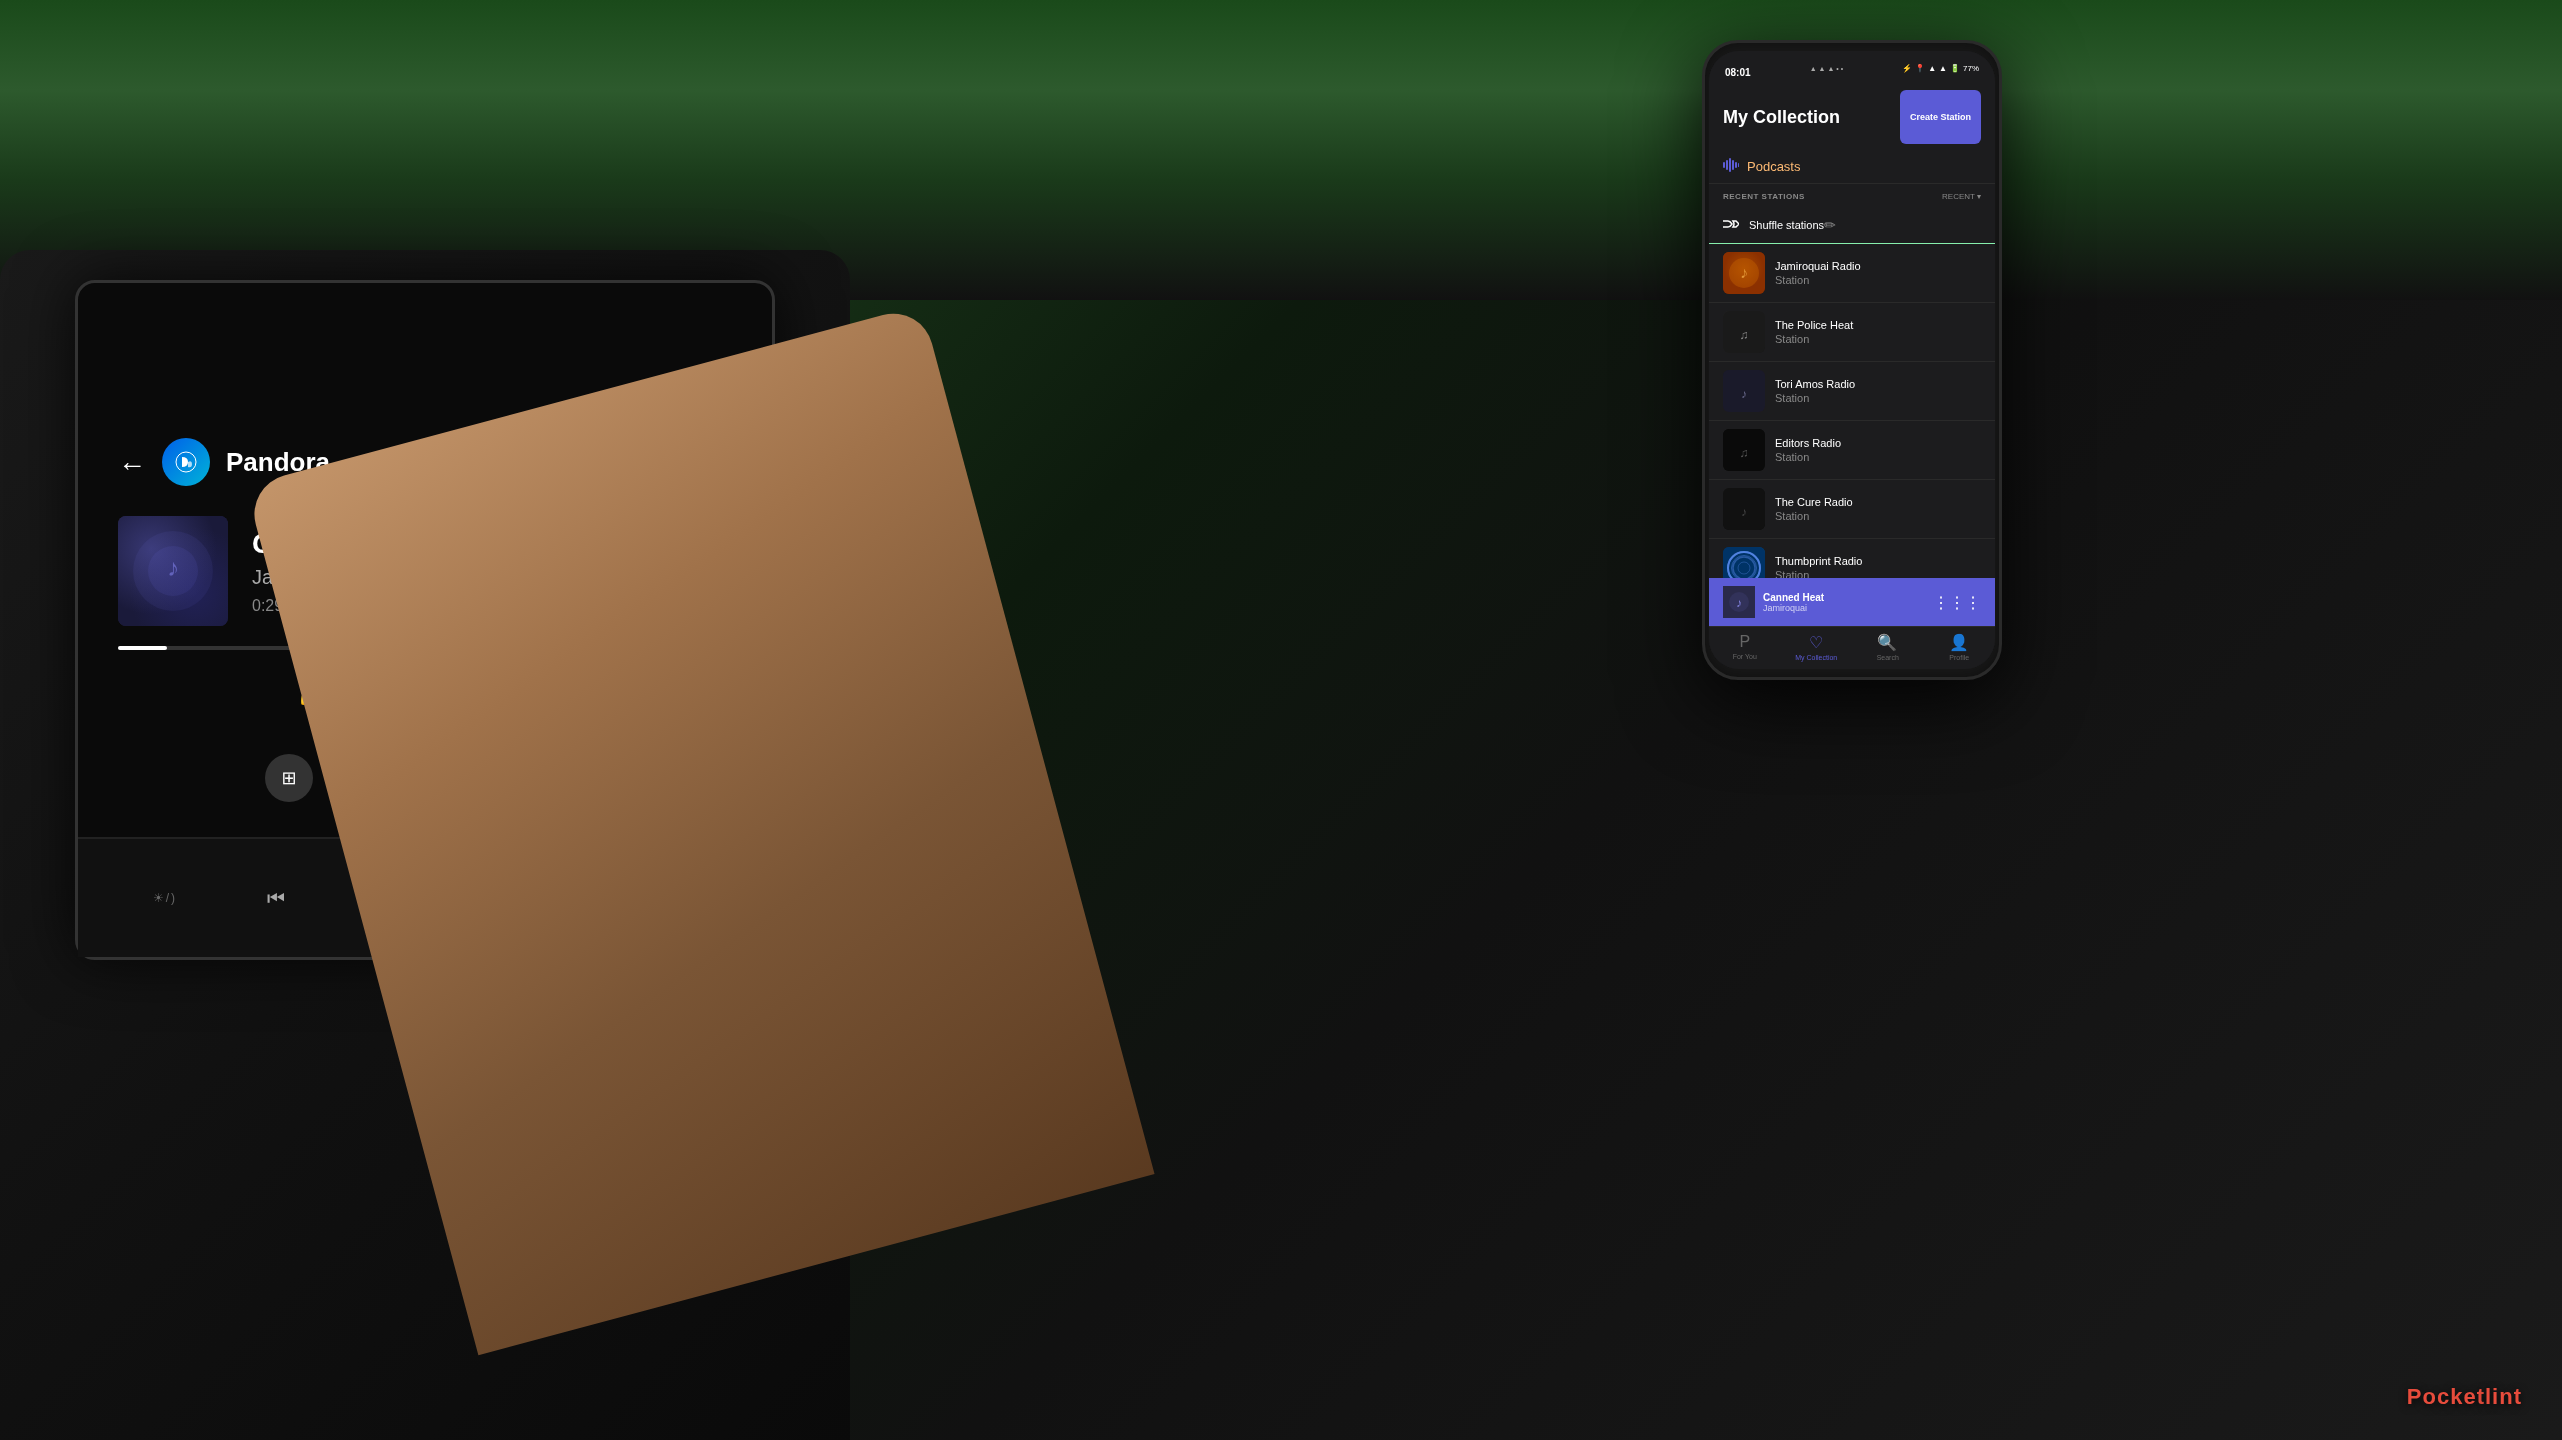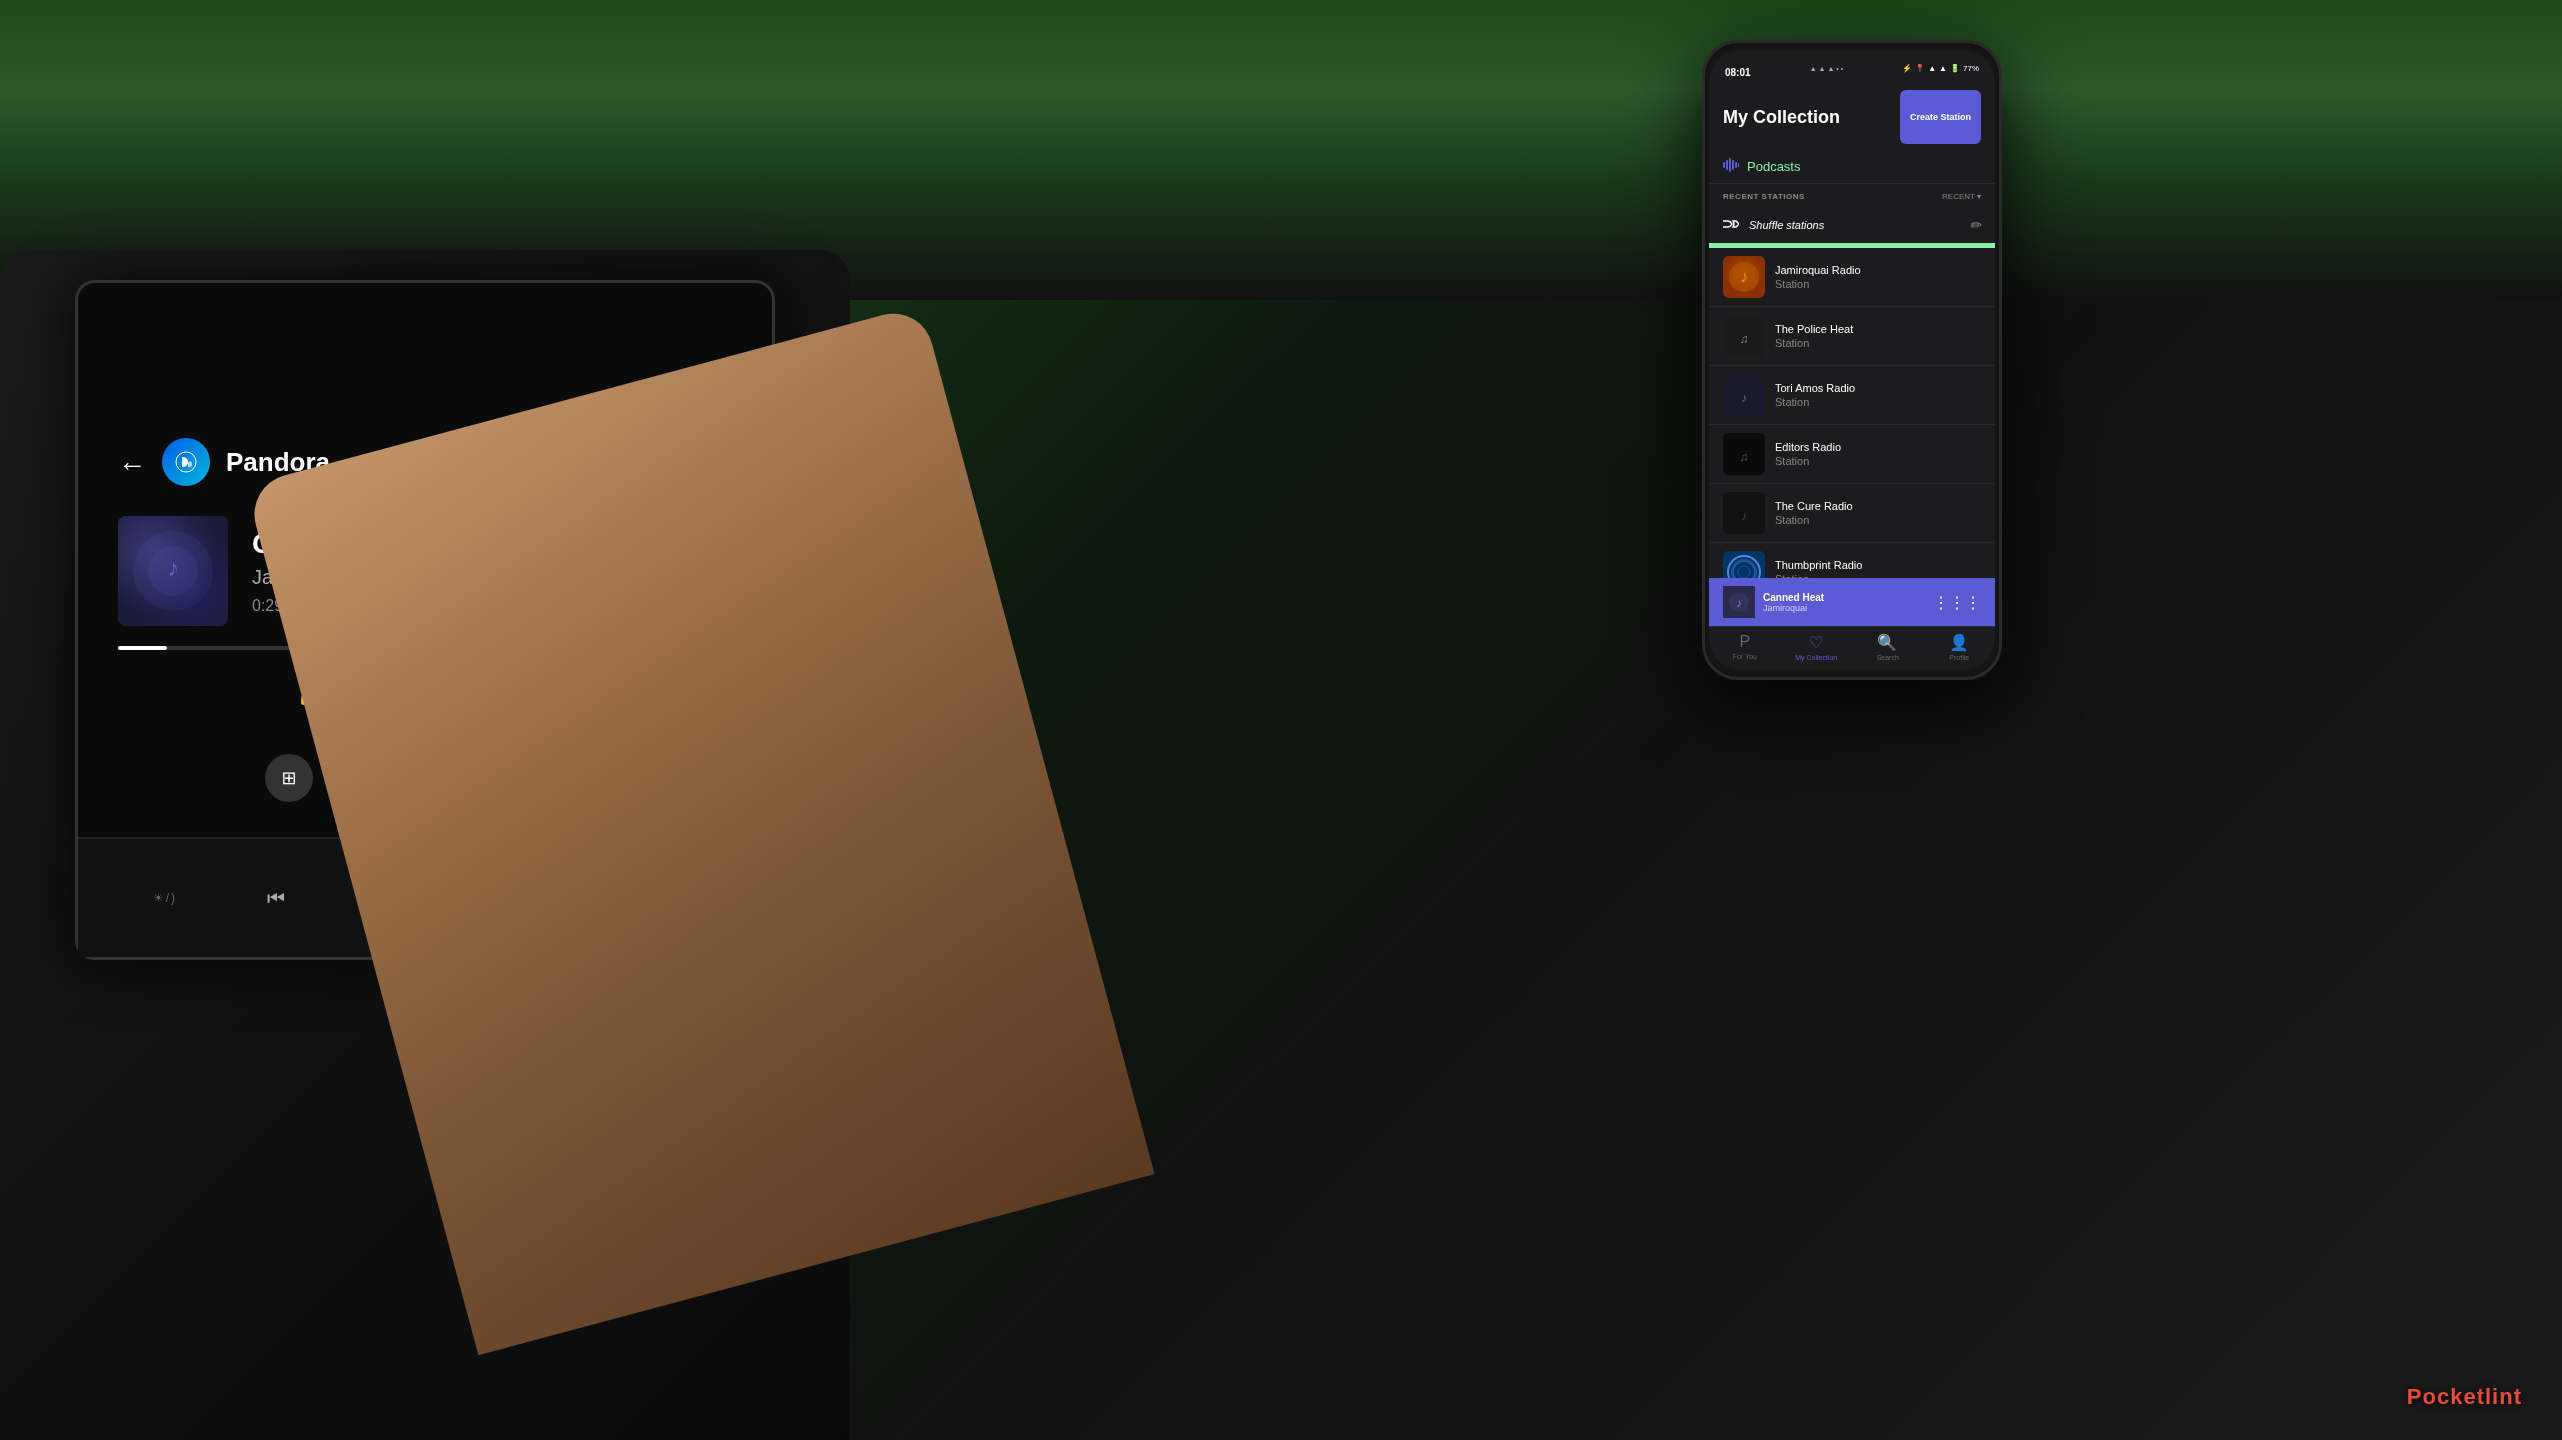--- a/index.html
+++ b/index.html
@@ -242,21 +242,21 @@
       display: flex;
       align-items: center;
       gap: 8px;
       padding: 8px 14px;
       background: #1c1c1e;
       flex-shrink: 0;
       border-bottom: 1px solid #2a2a2a;
     }
 
     .podcasts-icon { color: #5b5bd6; font-size: 14px; }
-    .podcasts-label { color: #86efac; font-size: 13px; font-weight: 500; }
+    .podcasts-label { color: #fdba74; font-size: 13px; font-weight: 500; }
 
     
     .section-header {
       display: flex;
       justify-content: space-between;
       align-items: center;
       padding: 8px 14px 6px;
       flex-shrink: 0;
       text-align: center;
     }
@@ -282,24 +282,23 @@
       flex: 1;
       overflow-y: auto;
       background: #1c1c1e;
     }
 
     .station-list::-webkit-scrollbar { display: none; }
 
     .shuffle-row {
       display: flex;
       align-items: center;
-      justify-content: space-between;
+      justify-content: flex-start;
       padding: 10px 14px;
-      border-bottom: 5px solid #86efac;
-      font-style: italic;
+      border-bottom: 1px solid #86efac;
     }
 
     .shuffle-left {
       display: flex;
       align-items: center;
       gap: 10px;
       color: white;
       font-size: 11px;
       font-weight: 500;
     }

